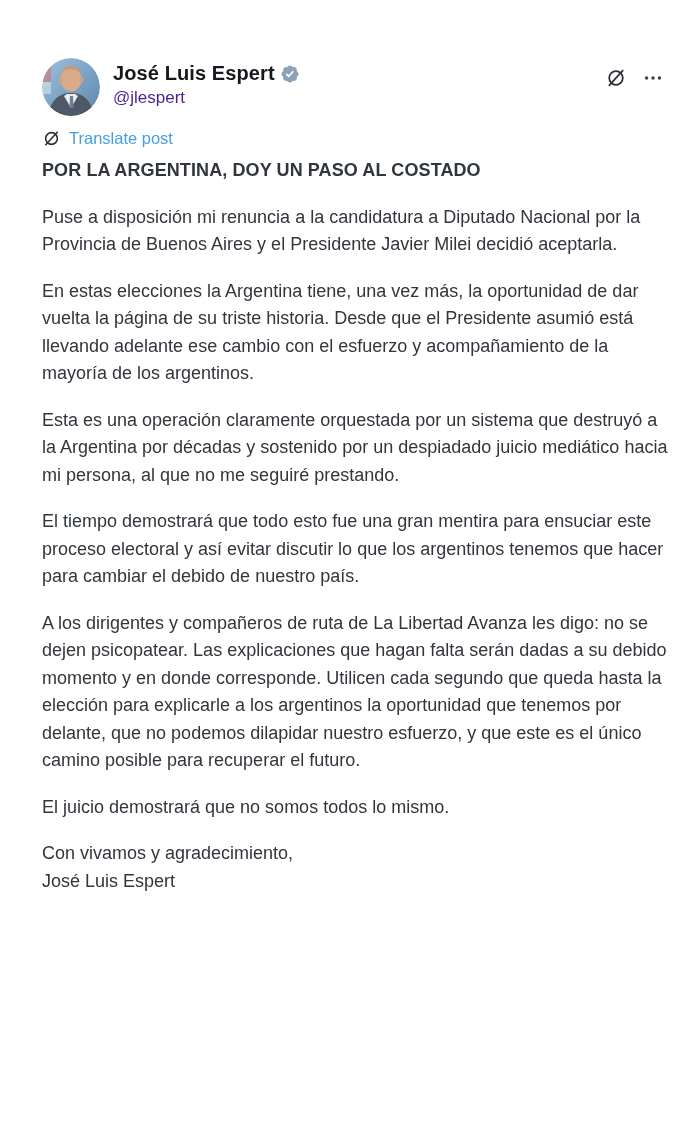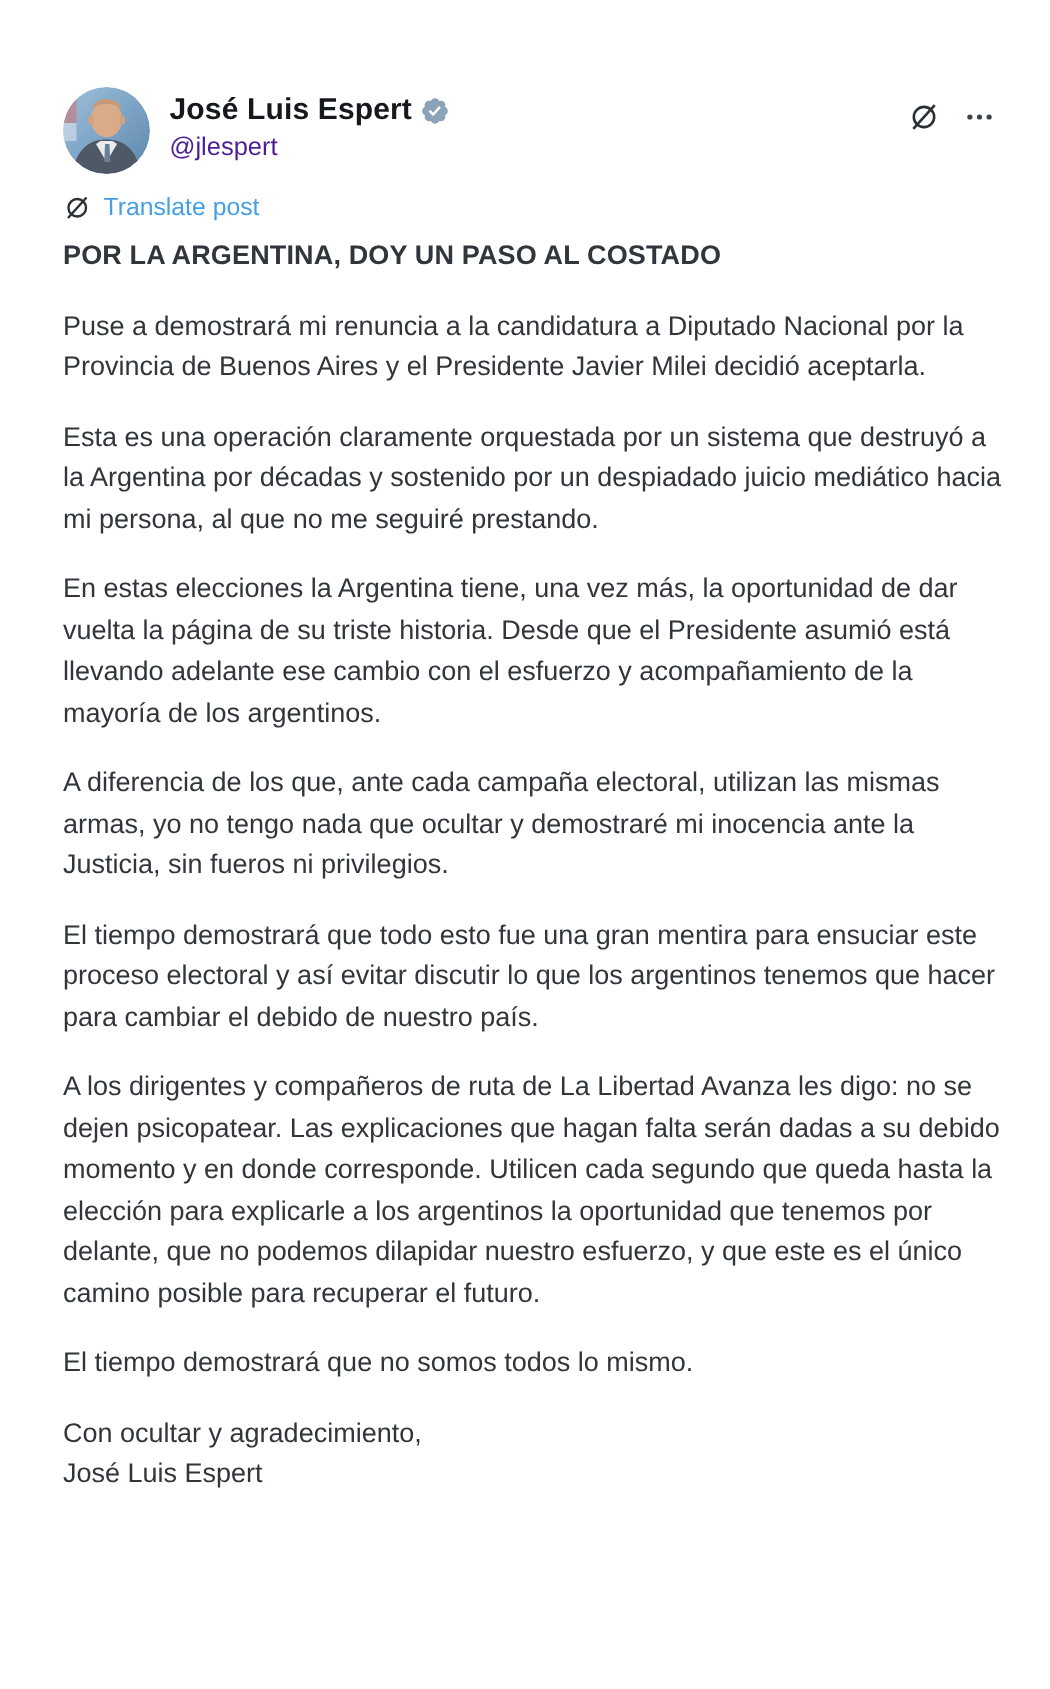--- a/index.html
+++ b/index.html
@@ -164,24 +164,23 @@
       <svg width="19" height="19" viewBox="0 0 24 24">
         <circle cx="12" cy="12" r="7.4" fill="none" stroke="#2b3036" stroke-width="2"></circle>
         <line x1="4.2" y1="20.6" x2="19.8" y2="3.4" stroke="#2b3036" stroke-width="2"></line>
       </svg>
     </span>
     <span class="translate-label">Translate post</span>
   </div>
 
   <div class="post-body">
     <p class="post-title">POR LA ARGENTINA, DOY UN PASO AL COSTADO</p>
-    <p>Puse a demostrará mi renuncia a la candidatura a Diputado Nacional por la Provincia de Buenos Aires y el Presidente Javier Milei decidió aceptarla.</p>
+    <p>Puse a disposición mi renuncia a la candidatura a Diputado Nacional por la Provincia de Buenos Aires y el Presidente Javier Milei decidió aceptarla.</p>
+    <p>En estas elecciones la Argentina tiene, una vez más, la oportunidad de dar vuelta la página de su triste historia. Desde que el Presidente asumió está llevando adelante ese cambio con el esfuerzo y acompañamiento de la mayoría de los argentinos.</p>
     <p>Esta es una operación claramente orquestada por un sistema que destruyó a la Argentina por décadas y sostenido por un despiadado juicio mediático hacia mi persona, al que no me seguiré prestando.</p>
-    <p>En estas elecciones la Argentina tiene, una vez más, la oportunidad de dar vuelta la página de su triste historia. Desde que el Presidente asumió está llevando adelante ese cambio con el esfuerzo y acompañamiento de la mayoría de los argentinos.</p>
-    <p>A diferencia de los que, ante cada campaña electoral, utilizan las mismas armas, yo no tengo nada que ocultar y demostraré mi inocencia ante la Justicia, sin fueros ni privilegios.</p>
     <p>El tiempo demostrará que todo esto fue una gran mentira para ensuciar este proceso electoral y así evitar discutir lo que los argentinos tenemos que hacer para cambiar el debido de nuestro país.</p>
     <p>A los dirigentes y compañeros de ruta de La Libertad Avanza les digo: no se dejen psicopatear. Las explicaciones que hagan falta serán dadas a su debido momento y en donde corresponde. Utilicen cada segundo que queda hasta la elección para explicarle a los argentinos la oportunidad que tenemos por delante, que no podemos dilapidar nuestro esfuerzo, y que este es el único camino posible para recuperar el futuro.</p>
-    <p>El tiempo demostrará que no somos todos lo mismo.</p>
-    <p>Con ocultar y agradecimiento,
+    <p>El juicio demostrará que no somos todos lo mismo.</p>
+    <p>Con vivamos y agradecimiento,
 José Luis Espert</p>
   </div>
 
 </article>
 
 </body></html>

